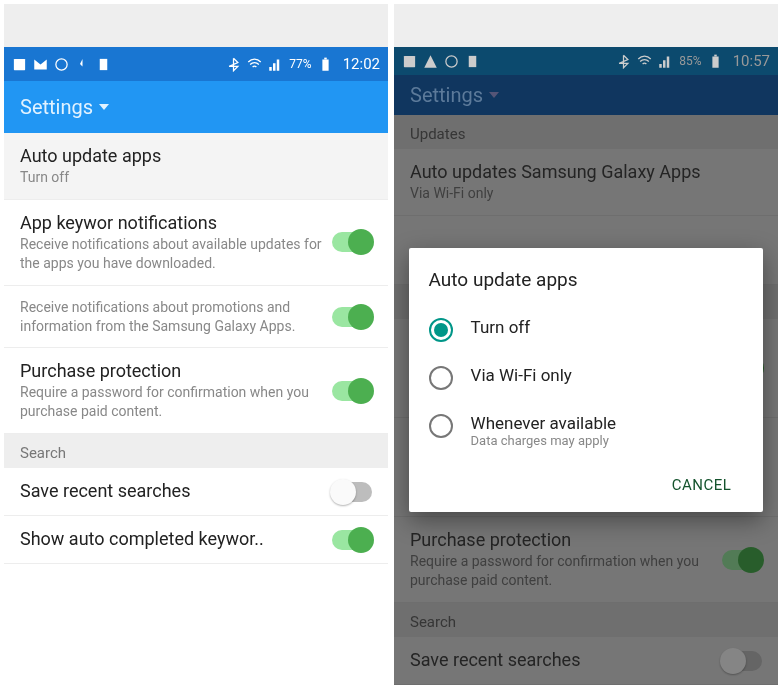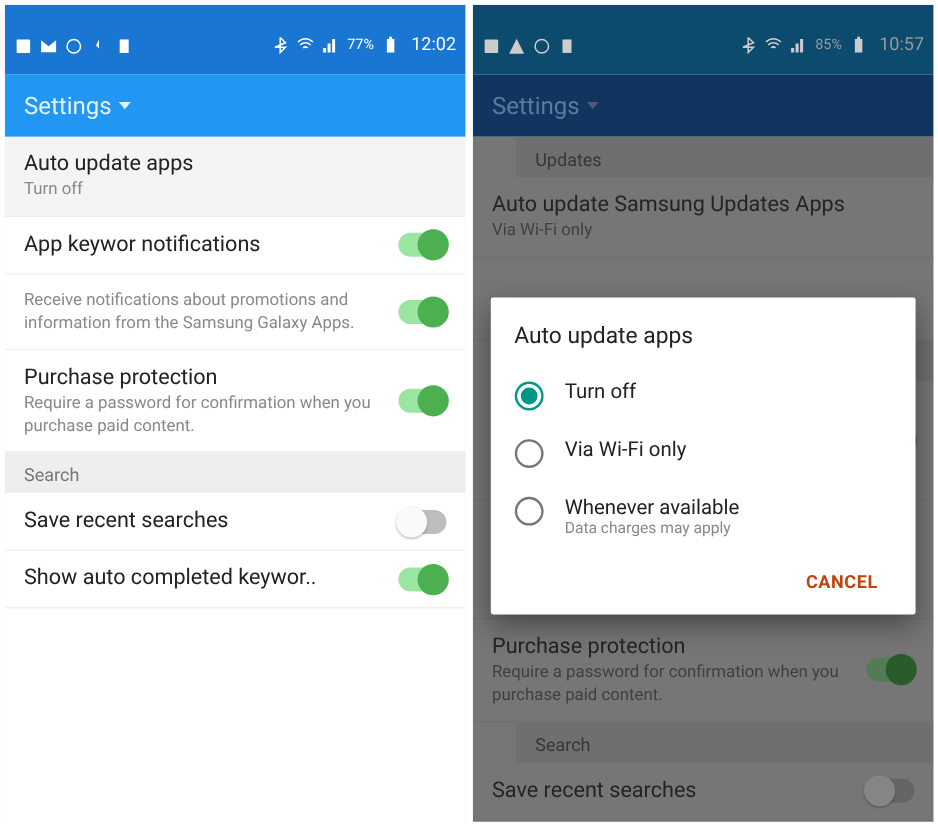--- a/index.html
+++ b/index.html
@@ -20,25 +20,26 @@
     height: 100%;
     position: relative;
     overflow: hidden;
     background: #eeeeee;
     display: flex;
     flex-direction: column;
   }
   .statusbar {
     height: 26px;
     display: flex;
-    align-items: flex-end;
-    padding: 16px 8px;
+    align-items: center;
+    padding: 4px 8px;
     color: #fff;
     font-size: 13px;
     justify-content: space-between;
+    margin-top: 43px;
   }
   .statusbar .left-icons, .statusbar .right-icons {
     display: flex;
     align-items: center;
     gap: 6px;
   }
   .statusbar svg { width: 15px; height: 15px; fill: #fff; }
   .statusbar .time { font-size: 15px; margin-left: 4px; }
   .statusbar .batt { font-size: 12px; }
 
@@ -65,21 +66,21 @@
     background: #fff;
   }
   .phone-right .list { background: #dedede; }
 
   .section-header {
     padding: 10px 16px 6px;
     color: #777;
     font-size: 15px;
     background: #eeeeee;
   }
-  .phone-right .section-header { background: #d0d0d0; color: #666; margin-left: 36px; }
+  .phone-right .section-header { background: #d0d0d0; color: #666; }
 
   .setting-row {
     display: flex;
     align-items: center;
     padding: 12px 16px;
     background: #fff;
     border-bottom: 1px solid #ededed;
   }
   .phone-right .setting-row {
     background: #dedede;
@@ -149,21 +150,21 @@
   .radio.selected::after {
     content: ""; position: absolute; inset: 3px;
     background: #009688; border-radius: 50%;
   }
   .radio-label { font-size: 17px; color: #222; }
   .radio-sub { font-size: 13px; color: #888; }
   .dialog-actions {
     display: flex; justify-content: flex-end; margin-top: 8px;
   }
   .dialog-btn {
-    color: #c2410c; font-weight: 700; font-size: 15px;
+    color: #14532d; font-weight: 400; font-size: 15px;
     padding: 8px 12px; letter-spacing: 0.5px;
   }
 
   .phone-right .content-stack { position: relative; flex: 1; }
   .phone-right .dimmed { filter: brightness(0.82); }
 
 </style>
 </head>
 <body>
 
@@ -216,20 +217,21 @@
       <div class="setting-text">
         <div class="setting-title">Auto update apps</div>
         <div class="setting-sub">Turn off</div>
       </div>
     </div>
 
 
     <div class="setting-row">
       <div class="setting-text">
         <div class="setting-title">App keywor notifications</div>
+        <div class="setting-sub">Receive notifications about available updates for the apps you have downloaded.</div>
       </div>
       <div class="toggle on"></div>
     </div>
 
     <div class="setting-row">
       <div class="setting-text">
         <div class="setting-sub">Receive notifications about promotions and information from the Samsung Galaxy Apps.</div>
       </div>
       <div class="toggle on"></div>
     </div>
@@ -301,21 +303,21 @@
     <span class="dropdown-caret"></span>
   </div>
 
   <div class="content-stack">
     <div class="list dimmed">
 
       <div class="section-header">Updates</div>
 
       <div class="setting-row">
         <div class="setting-text">
-          <div class="setting-title">Auto update Samsung Updates Apps</div>
+          <div class="setting-title">Auto updates Samsung Galaxy Apps</div>
           <div class="setting-sub">Via Wi-Fi only</div>
         </div>
       </div>
 
       <div class="setting-row" style="height:44px;"></div>
       <div class="section-header" style="height:18px;"></div>
       <div class="setting-row" style="height:74px;">
         <div class="setting-text"></div>
         <div class="toggle on"></div>
       </div>

